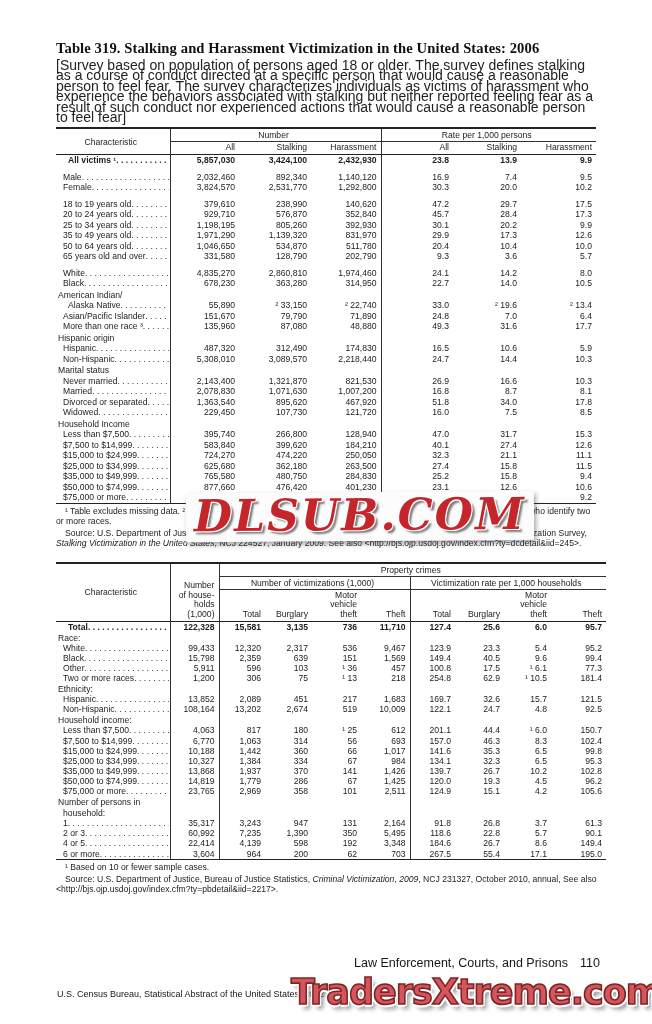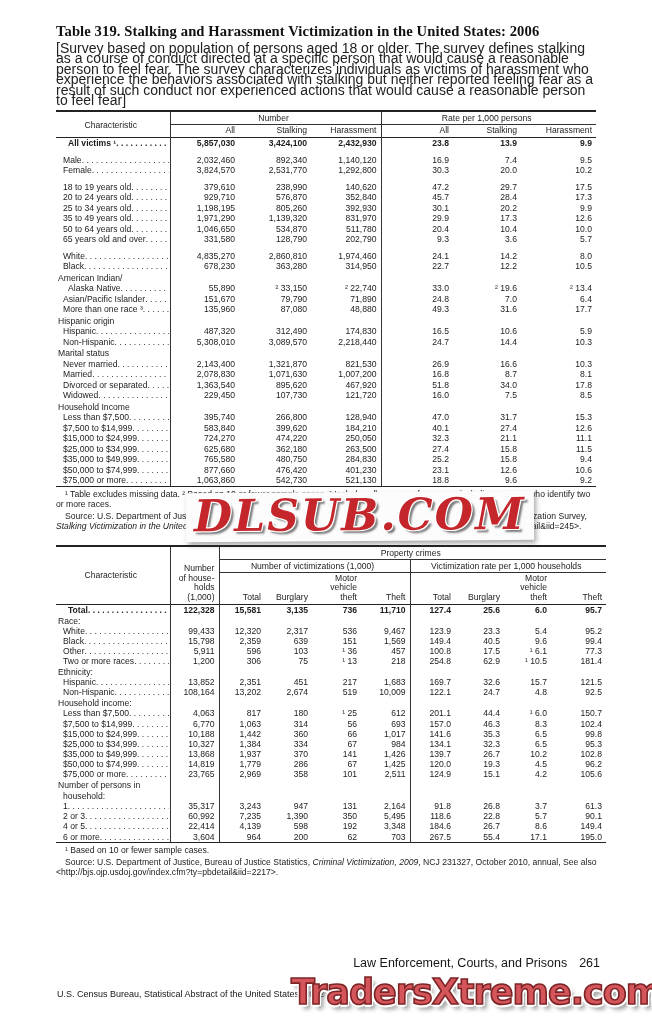--- a/index.html
+++ b/index.html
@@ -1,18 +1,18 @@
 <!DOCTYPE html>
 <html><head>
 <meta charset="utf-8">
 <style>
   html,body{margin:0;padding:0;background:#e8e8e8;}
   .page{position:relative;width:652px;height:1024px;background:#ffffff;overflow:hidden;
         font-family:"Liberation Sans",sans-serif;color:#1c1c1c;}
-  .content{position:relative;z-index:1;padding:23px 40px 0 56px;}
+  .content{position:relative;z-index:1;padding:40px 40px 0 56px;}
 
   .ttitle{font-family:"Liberation Serif",serif;font-size:14.6px;font-weight:bold;
           margin:0 0 3px 0;letter-spacing:.1px;color:#111;}
   .tnote{font-size:14px;line-height:10.4px;margin:0 0 5px 0;color:#222;}
   .w319{width:540px;}
   .w320{width:550px;}
 
   table{border-collapse:collapse;table-layout:fixed;border-top:2px solid #222;border-bottom:1.7px solid #222;}
   th{font-weight:normal;font-size:8.6px;padding:1px 4px 1px 0;color:#1c1c1c;}
   th.center{text-align:center;vertical-align:middle;}
@@ -267,21 +267,21 @@
             <td class="lab vr i1">
               <div class="inner">
                 <span class="txt">Black</span>
                 <span class="dots"></span>
               </div>
             </td>
             <td class="num">678,230</td>
             <td class="num">363,280</td>
             <td class="num vr">314,950</td>
             <td class="num">22.7</td>
-            <td class="num">12.2</td>
+            <td class="num">14.0</td>
             <td class="num">10.5</td>
           </tr>
           <tr class="grp">
             <td class="lab vr i0">American Indian/</td>
             <td class="num"></td>
             <td class="num"></td>
             <td class="num vr"></td>
             <td class="num"></td>
             <td class="num"></td>
             <td class="num"></td>
@@ -698,21 +698,21 @@
             <td class="num"></td>
           </tr>
           <tr>
             <td class="lab vr i1">
               <div class="inner">
                 <span class="txt">Hispanic</span>
                 <span class="dots"></span>
               </div>
             </td>
             <td class="num vr">13,852</td>
-            <td class="num">2,351</td>
+            <td class="num">2,089</td>
             <td class="num">451</td>
             <td class="num">217</td>
             <td class="num vr">1,683</td>
             <td class="num">169.7</td>
             <td class="num">32.6</td>
             <td class="num">15.7</td>
             <td class="num">121.5</td>
           </tr>
           <tr>
             <td class="lab vr i1">
@@ -956,20 +956,20 @@
           </tr>
         </tbody>
     </table>
 
     <p class="fn ind w320">¹ Based on 10 or fewer sample cases.</p>
     <p class="fn ind w320"><span>Source: U.S. Department of Justice, Bureau of Justice Statistics, </span><i>Criminal Victimization, 2009</i><span>, NCJ 231327, October 2010, annual, See also &lt;http://bjs.ojp.usdoj.gov/index.cfm?ty=pbdetail&amp;iid=2217&gt;.</span></p>
 
   </div>
 
   <div class="pfooter">
-    <span>Law Enforcement, Courts, and Prisons</span><span class="pageno">261</span>
+    <span>Law Enforcement, Courts, and Prisons</span><span class="pageno">110</span>
   </div>
   <div class="credit">U.S. Census Bureau, Statistical Abstract of the United States: 2012</div>
 
   <div class="wm wm-mid"><span>DLSUB.COM</span></div>
   <div class="wm wm-bottom">TradersXtreme.com</div>
 
 </div>
 
 </body></html>

